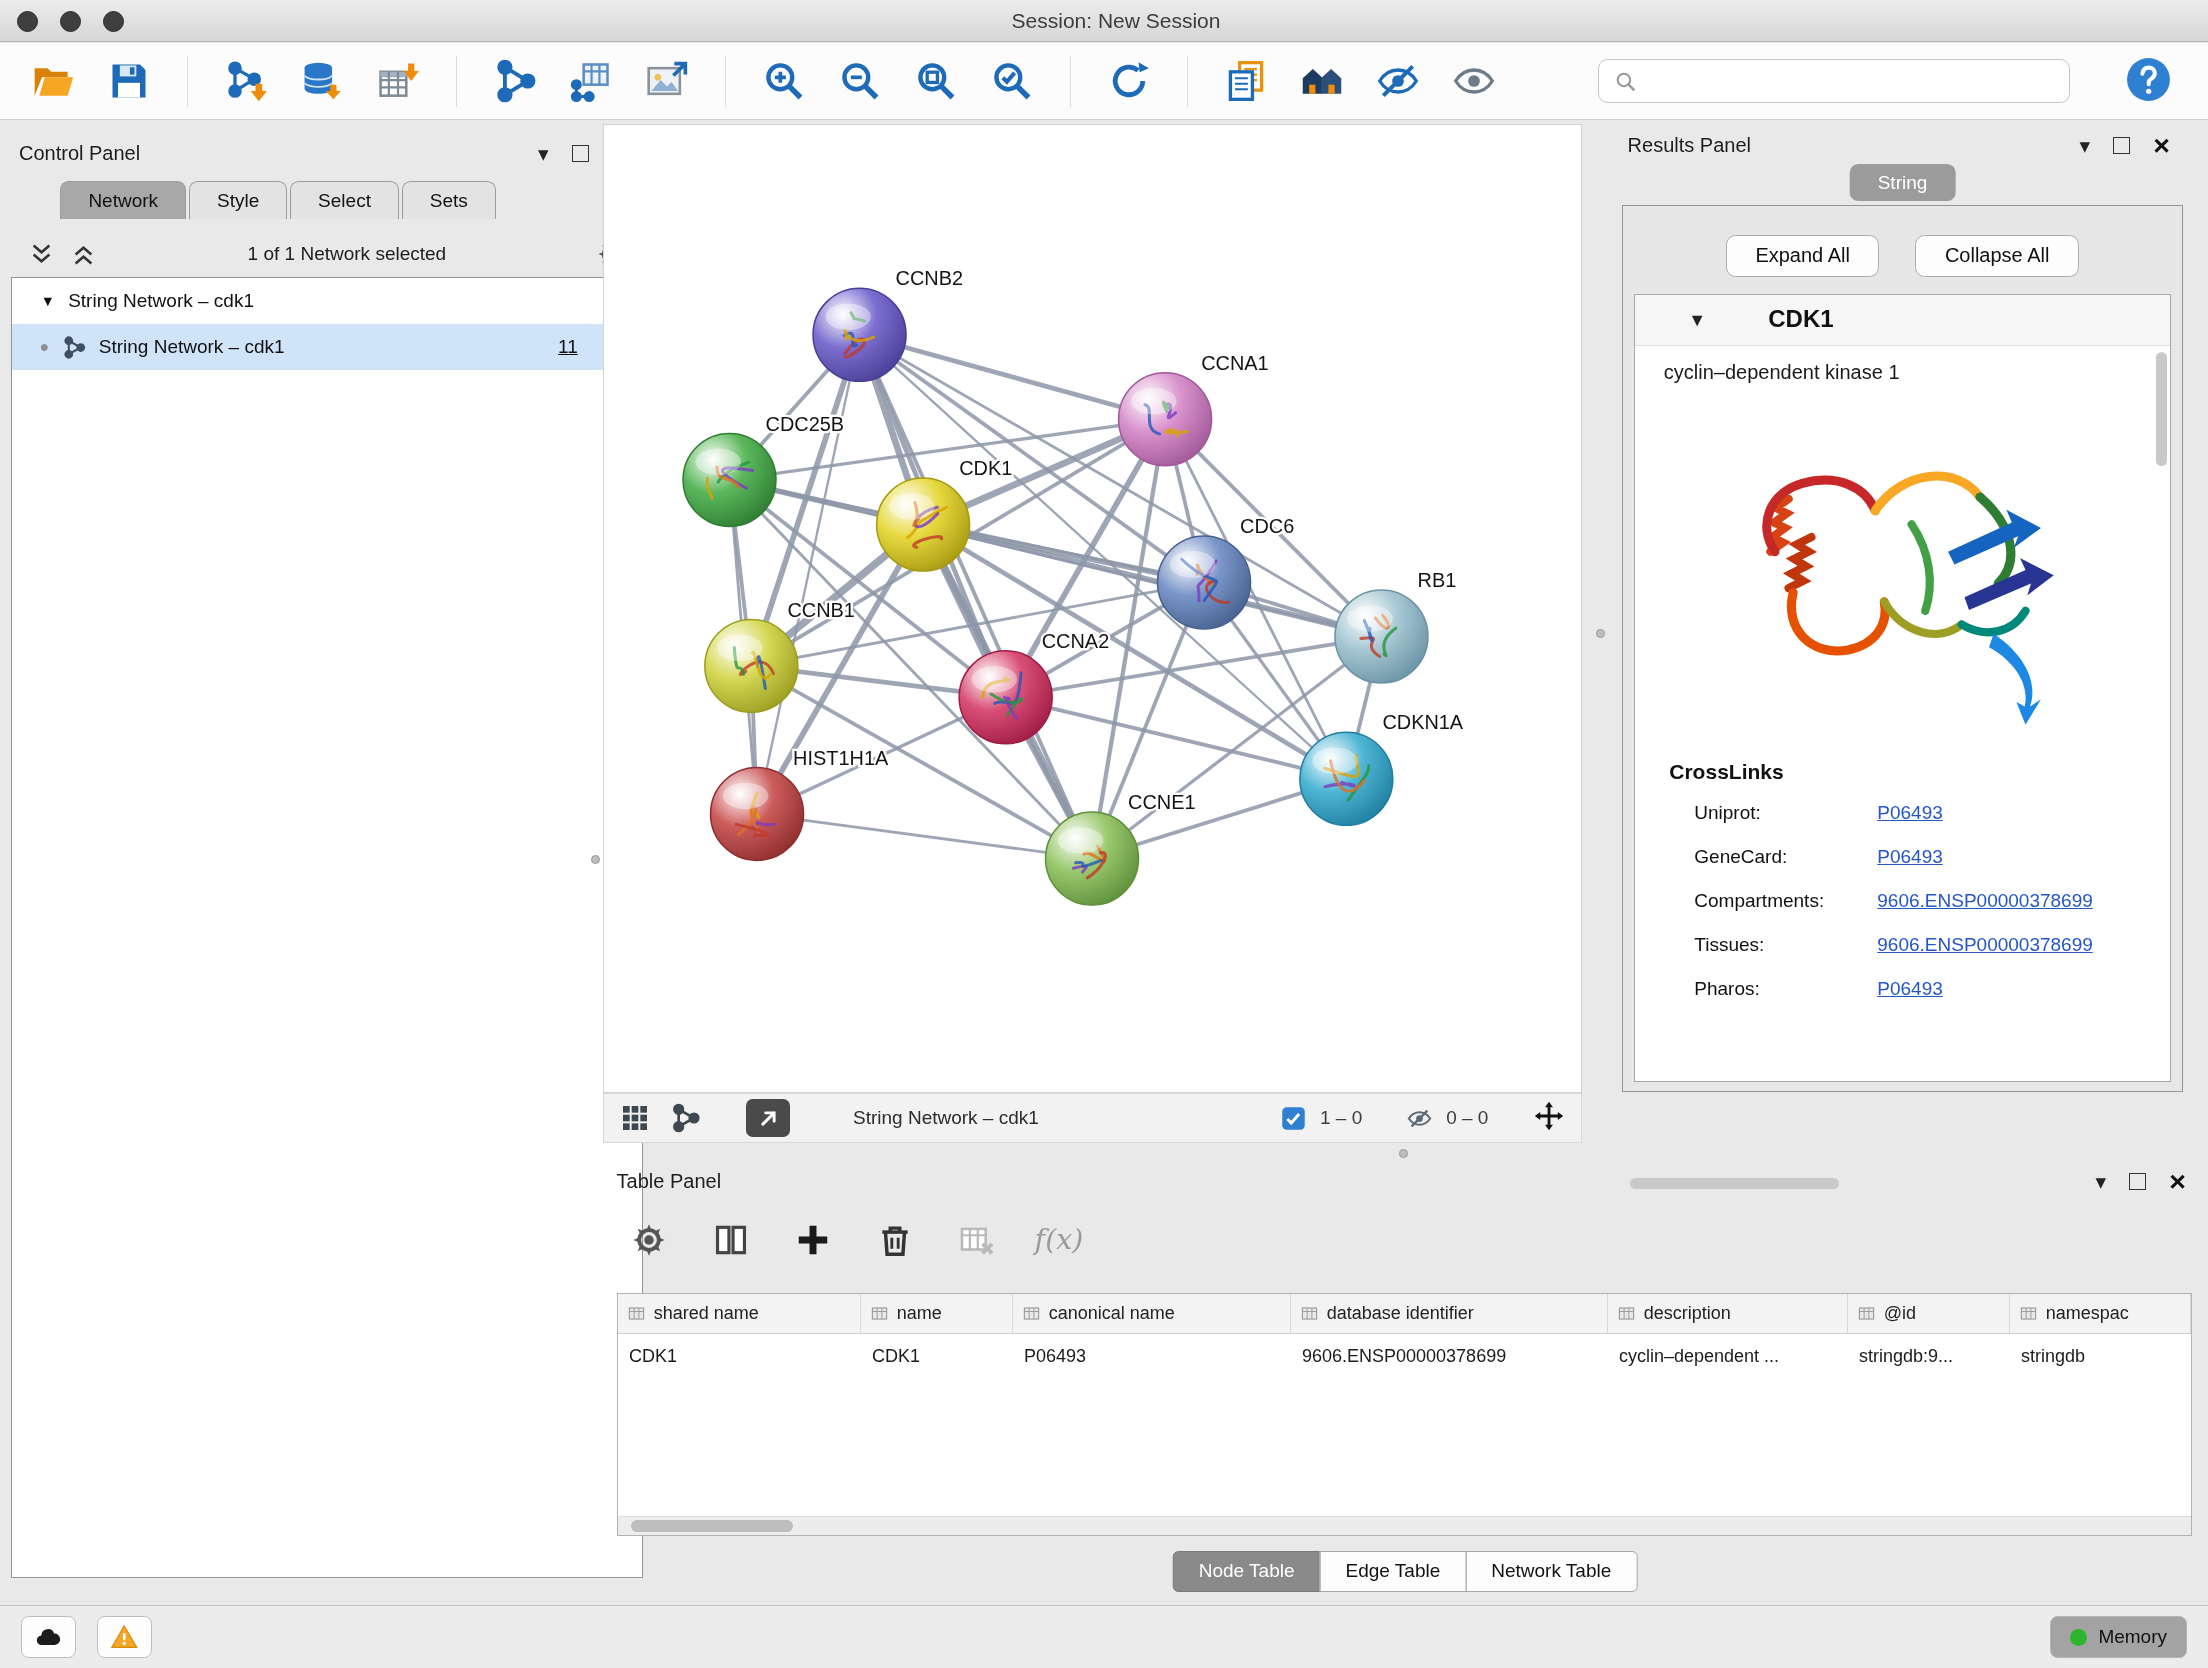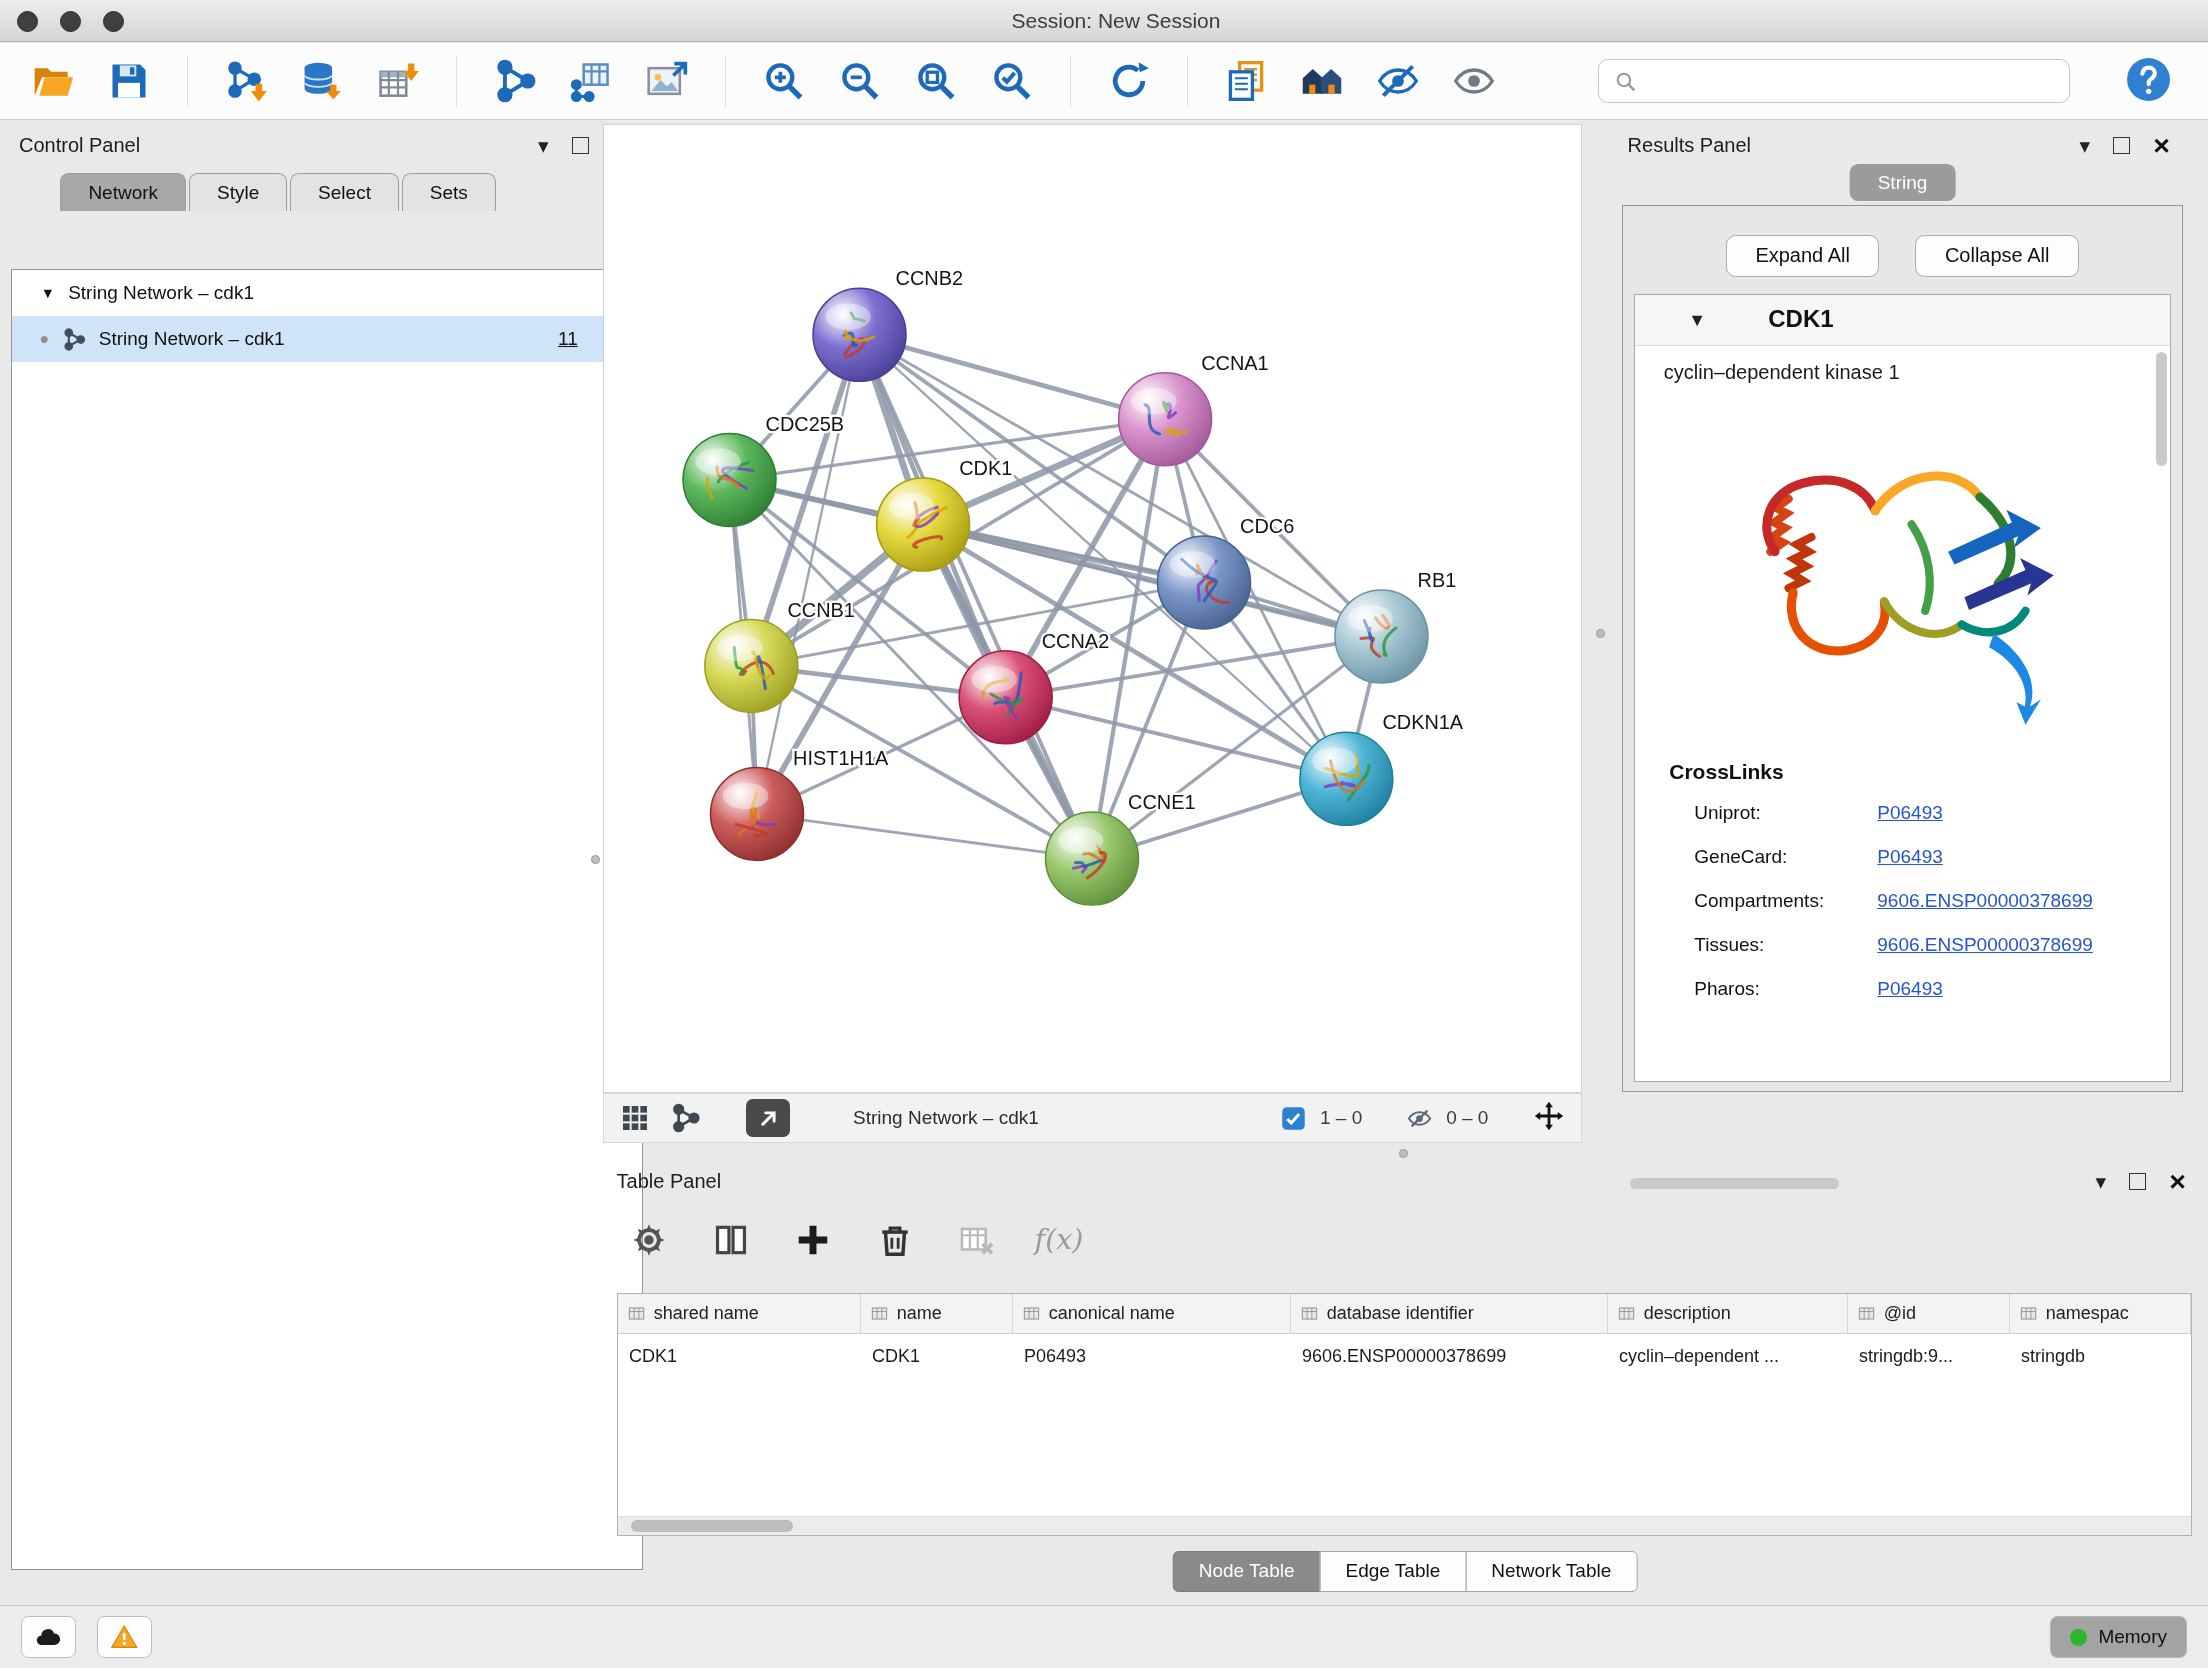--- a/index.html
+++ b/index.html
@@ -27,21 +27,21 @@
   .helpbtn svg { width:49px; height:49px; }
 
   
   .panel-header { height:42px; display:flex; align-items:center; font-size:20px; color:#1d1d1d; padding:0 7.6px; }
   .ph-icons { margin-left:auto; display:flex; align-items:center; gap:23px; padding-right:7.6px; }
   .ph-caret { font-size:21px; color:#222; line-height:1; }
   .ph-float { width:17px; height:17px; border:1.9px solid #333; display:block; }
   .ph-close { font-size:28.5px; font-weight:bold; color:#111; line-height:1; }
 
   
-  .control-panel { position:absolute; left:11.4px; top:124px; width:632px; height:1482px; }
+  .control-panel { position:absolute; left:11.4px; top:132px; width:632px; height:1482px; }
   .cp-tabs { position:absolute; left:49px; top:49px; display:flex; }
   .cp-tab { padding:7.6px 27px; font-size:19px; border:1px solid #9c9c9c; border-bottom:none;
     border-radius:8.6px 8.6px 0 0; background:#e3e3e3; margin-right:2.9px; color:#111; }
   .cp-tab.selected { background:#a8a8a8; }
   .cp-status { position:absolute; left:0; top:99px; width:100%; height:46px; display:flex; align-items:center; padding:0 17px; }
   .cp-status svg { width:27px; height:27px; }
   .cp-status .stxt { flex:1; text-align:center; font-size:19px; color:#1d1d1d; }
   .cp-box { position:absolute; left:0; top:145px; width:100%; height:1301px; background:#fff; border:1px solid #949494; overflow:hidden; }
   .tree-row { height:46px; display:flex; align-items:center; font-size:19px; color:#111; padding:0 15px; }
   .tree-row .caret { font-size:14.3px; margin:0 13.3px 0 13.3px; }
@@ -437,20 +437,32 @@
       <span class="ph-caret">▾</span>
       <span class="ph-float"></span>
       <span class="ph-close">×</span>
     </span>
   </div>
   <div class="cp-tabs">
     <div class="cp-tab selected">Network</div>
     <div class="cp-tab">Style</div>
     <div class="cp-tab">Select</div>
     <div class="cp-tab">Sets</div>
+  </div>
+  <div class="cp-status">
+    <svg style="margin-right:15px;" viewBox="0 0 28 28" width="27" height="27">
+        <use href="#sym-chevrons-down"></use>
+      </svg>
+    <svg viewBox="0 0 28 28" width="27" height="27">
+        <use href="#sym-chevrons-up"></use>
+      </svg>
+    <span class="stxt">1 of 1 Network selected</span>
+    <svg style="width:30px;height:30px;" viewBox="0 0 32 32" width="30" height="30">
+        <use href="#sym-gear"></use>
+      </svg>
   </div>
   <div class="cp-box">
     <div class="tree-row">
       <span class="caret">▼</span>
       <span>String Network – cdk1</span>
       <span class="count">1</span>
     </div>
     <div class="tree-row child">
       <span class="bullet">●</span>
       <svg viewBox="0 0 26 26" width="25" height="25">

